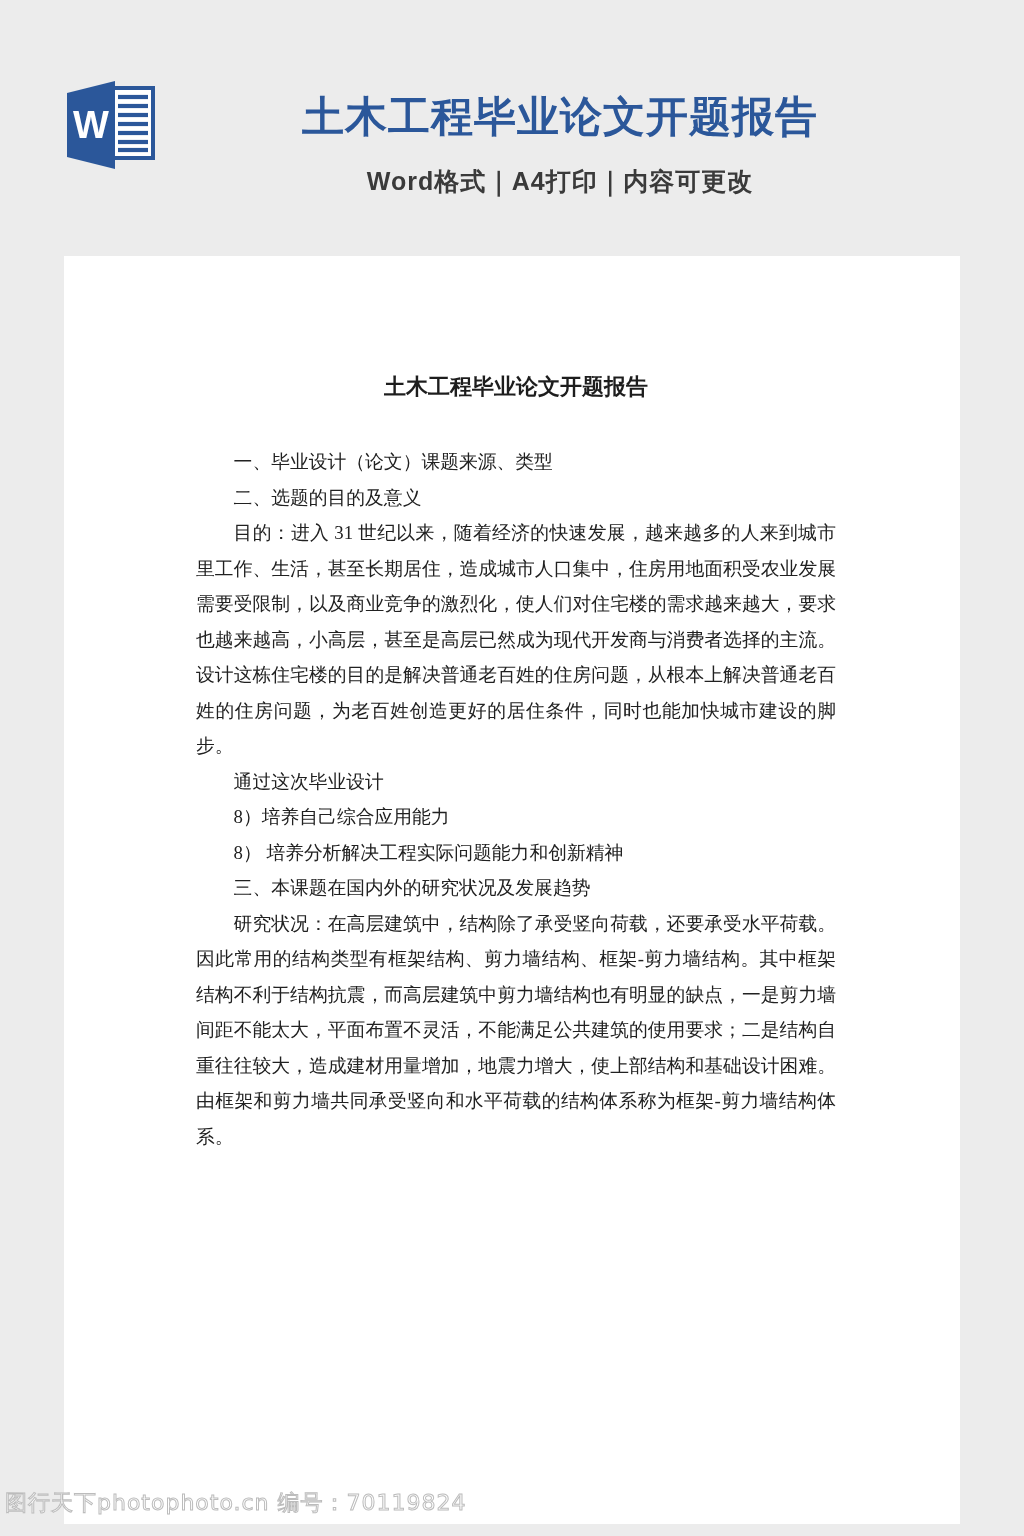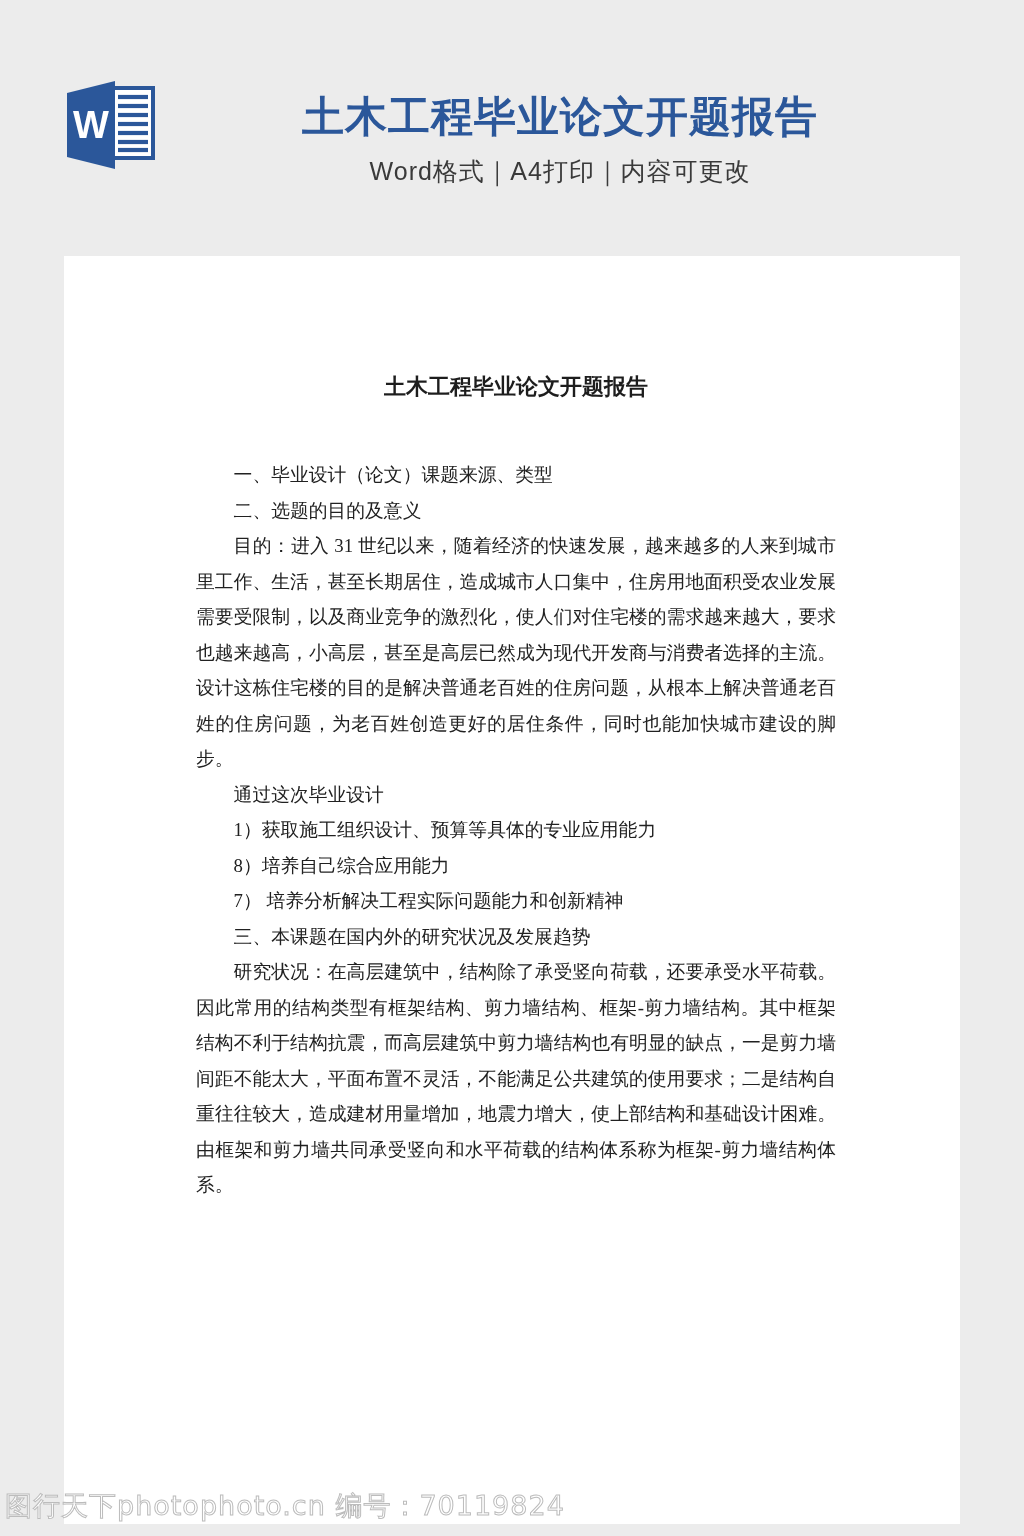--- a/index.html
+++ b/index.html
@@ -27,24 +27,25 @@
   }
   .header-title {
     margin: 0;
     font-size: 42px;
     font-weight: bold;
     color: #2b579a;
     letter-spacing: 1px;
     line-height: 46px;
   }
   .header-subtitle {
-    margin-top: 15px;
+    margin-top: 25px;
     font-size: 25px;
     color: #3a3a3a;
     letter-spacing: 1px;
+    font-weight: bold;
   }
 
   
   .page {
     position: absolute;
     left: 64px;
     top: 256px;
     width: 896px;
     height: 1268px;
     background: #ffffff;
@@ -54,38 +55,38 @@
   .doc-title {
     margin: 0;
     text-align: center;
     font-family: "Liberation Serif", serif;
     font-size: 22px;
     line-height: 30px;
     font-weight: bold;
     color: #1d1d1d;
   }
   .doc-body {
-    margin-top: 55px;
+    margin-top: 42px;
   }
   .doc-body p {
     margin: 0;
     font-family: "Liberation Serif", serif;
     font-size: 18.8px;
     line-height: 35.5px;
     color: #212121;
     text-align: justify;
     text-indent: 2em;
   }
 
   
   .watermark {
     position: absolute;
     left: 5px;
     top: 1488px;
-    font-size: 27px;
+    font-size: 22px;
     font-family: "DejaVu Sans", sans-serif;
     color: #ffffff;
     -webkit-text-stroke: 1px #bcbcbc;
     letter-spacing: 1px;
     white-space: nowrap;
   }
 </style>
 </head>
 <body>
 
@@ -112,21 +113,20 @@
   </div>
 </header>
 
 <main class="page">
   <h2 class="doc-title">土木工程毕业论文开题报告</h2>
   <div class="doc-body">
       <p>一、毕业设计（论文）课题来源、类型</p>
       <p>二、选题的目的及意义</p>
       <p>目的：进入 31 世纪以来，随着经济的快速发展，越来越多的人来到城市里工作、生活，甚至长期居住，造成城市人口集中，住房用地面积受农业发展需要受限制，以及商业竞争的激烈化，使人们对住宅楼的需求越来越大，要求也越来越高，小高层，甚至是高层已然成为现代开发商与消费者选择的主流。设计这栋住宅楼的目的是解决普通老百姓的住房问题，从根本上解决普通老百姓的住房问题，为老百姓创造更好的居住条件，同时也能加快城市建设的脚步。</p>
       <p>通过这次毕业设计</p>
-      <p>1）获取施工组织设计、预算等具体的专业应用能力</p>
       <p>8）培养自己综合应用能力</p>
-      <p>7） 培养分析解决工程实际问题能力和创新精神</p>
+      <p>8） 培养分析解决工程实际问题能力和创新精神</p>
       <p>三、本课题在国内外的研究状况及发展趋势</p>
       <p>研究状况：在高层建筑中，结构除了承受竖向荷载，还要承受水平荷载。因此常用的结构类型有框架结构、剪力墙结构、框架-剪力墙结构。其中框架结构不利于结构抗震，而高层建筑中剪力墙结构也有明显的缺点，一是剪力墙间距不能太大，平面布置不灵活，不能满足公共建筑的使用要求；二是结构自重往往较大，造成建材用量增加，地震力增大，使上部结构和基础设计困难。由框架和剪力墙共同承受竖向和水平荷载的结构体系称为框架-剪力墙结构体系。</p>
     </div>
 </main>
 
 <div class="watermark">图行天下photophoto.cn 编号：70119824</div>
 
 </body></html>

